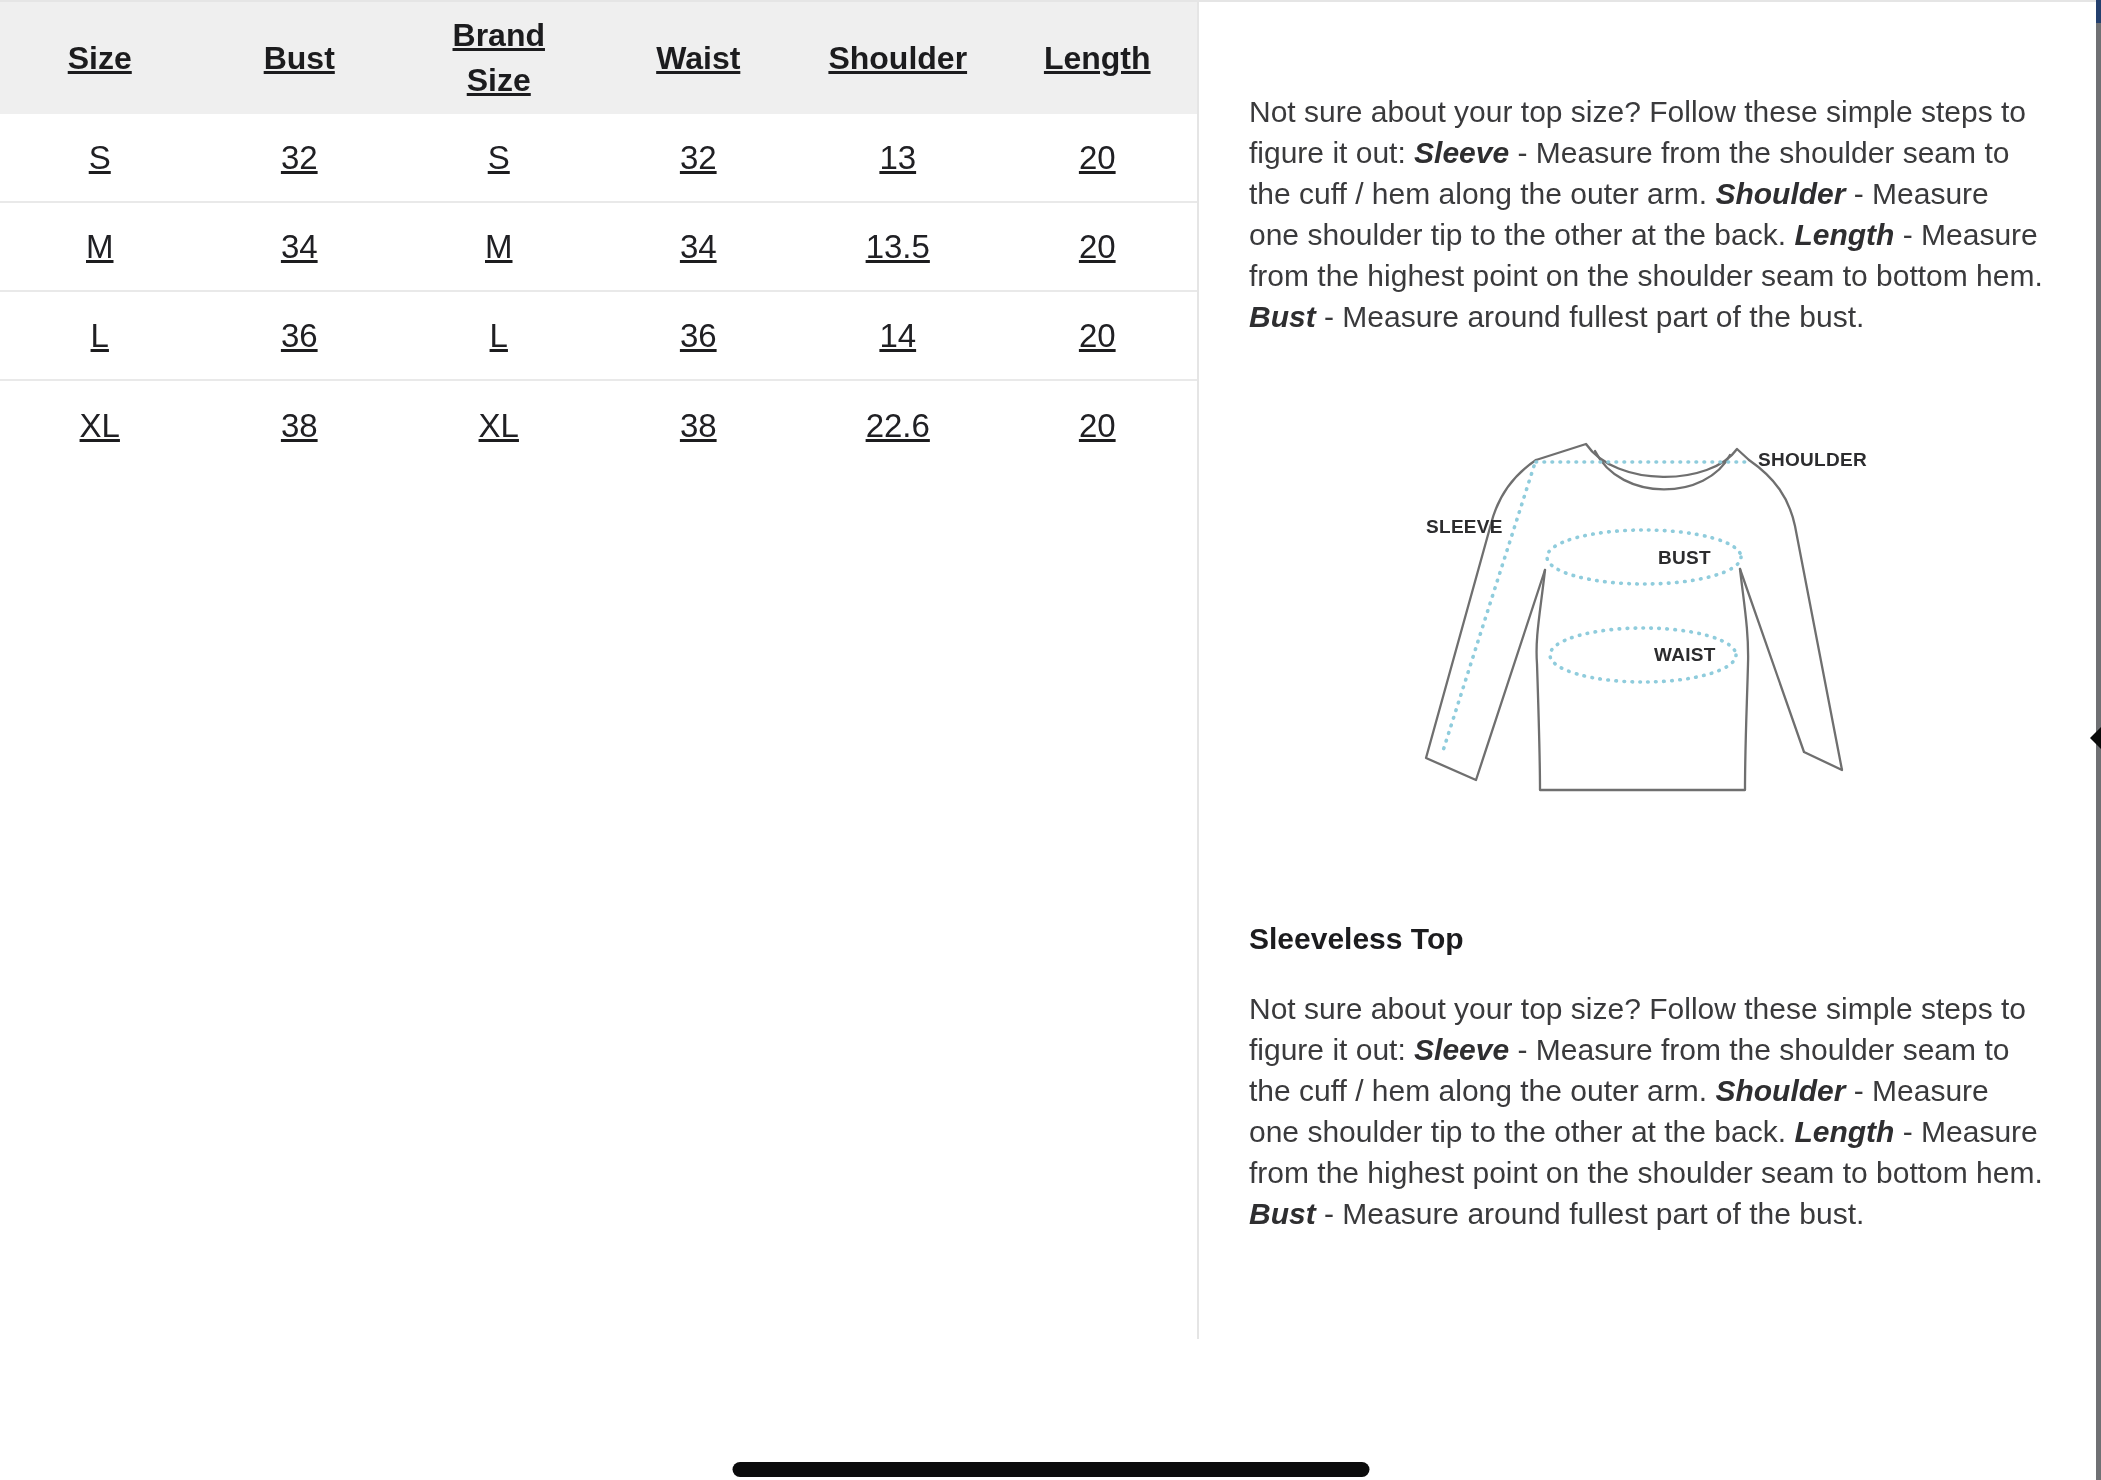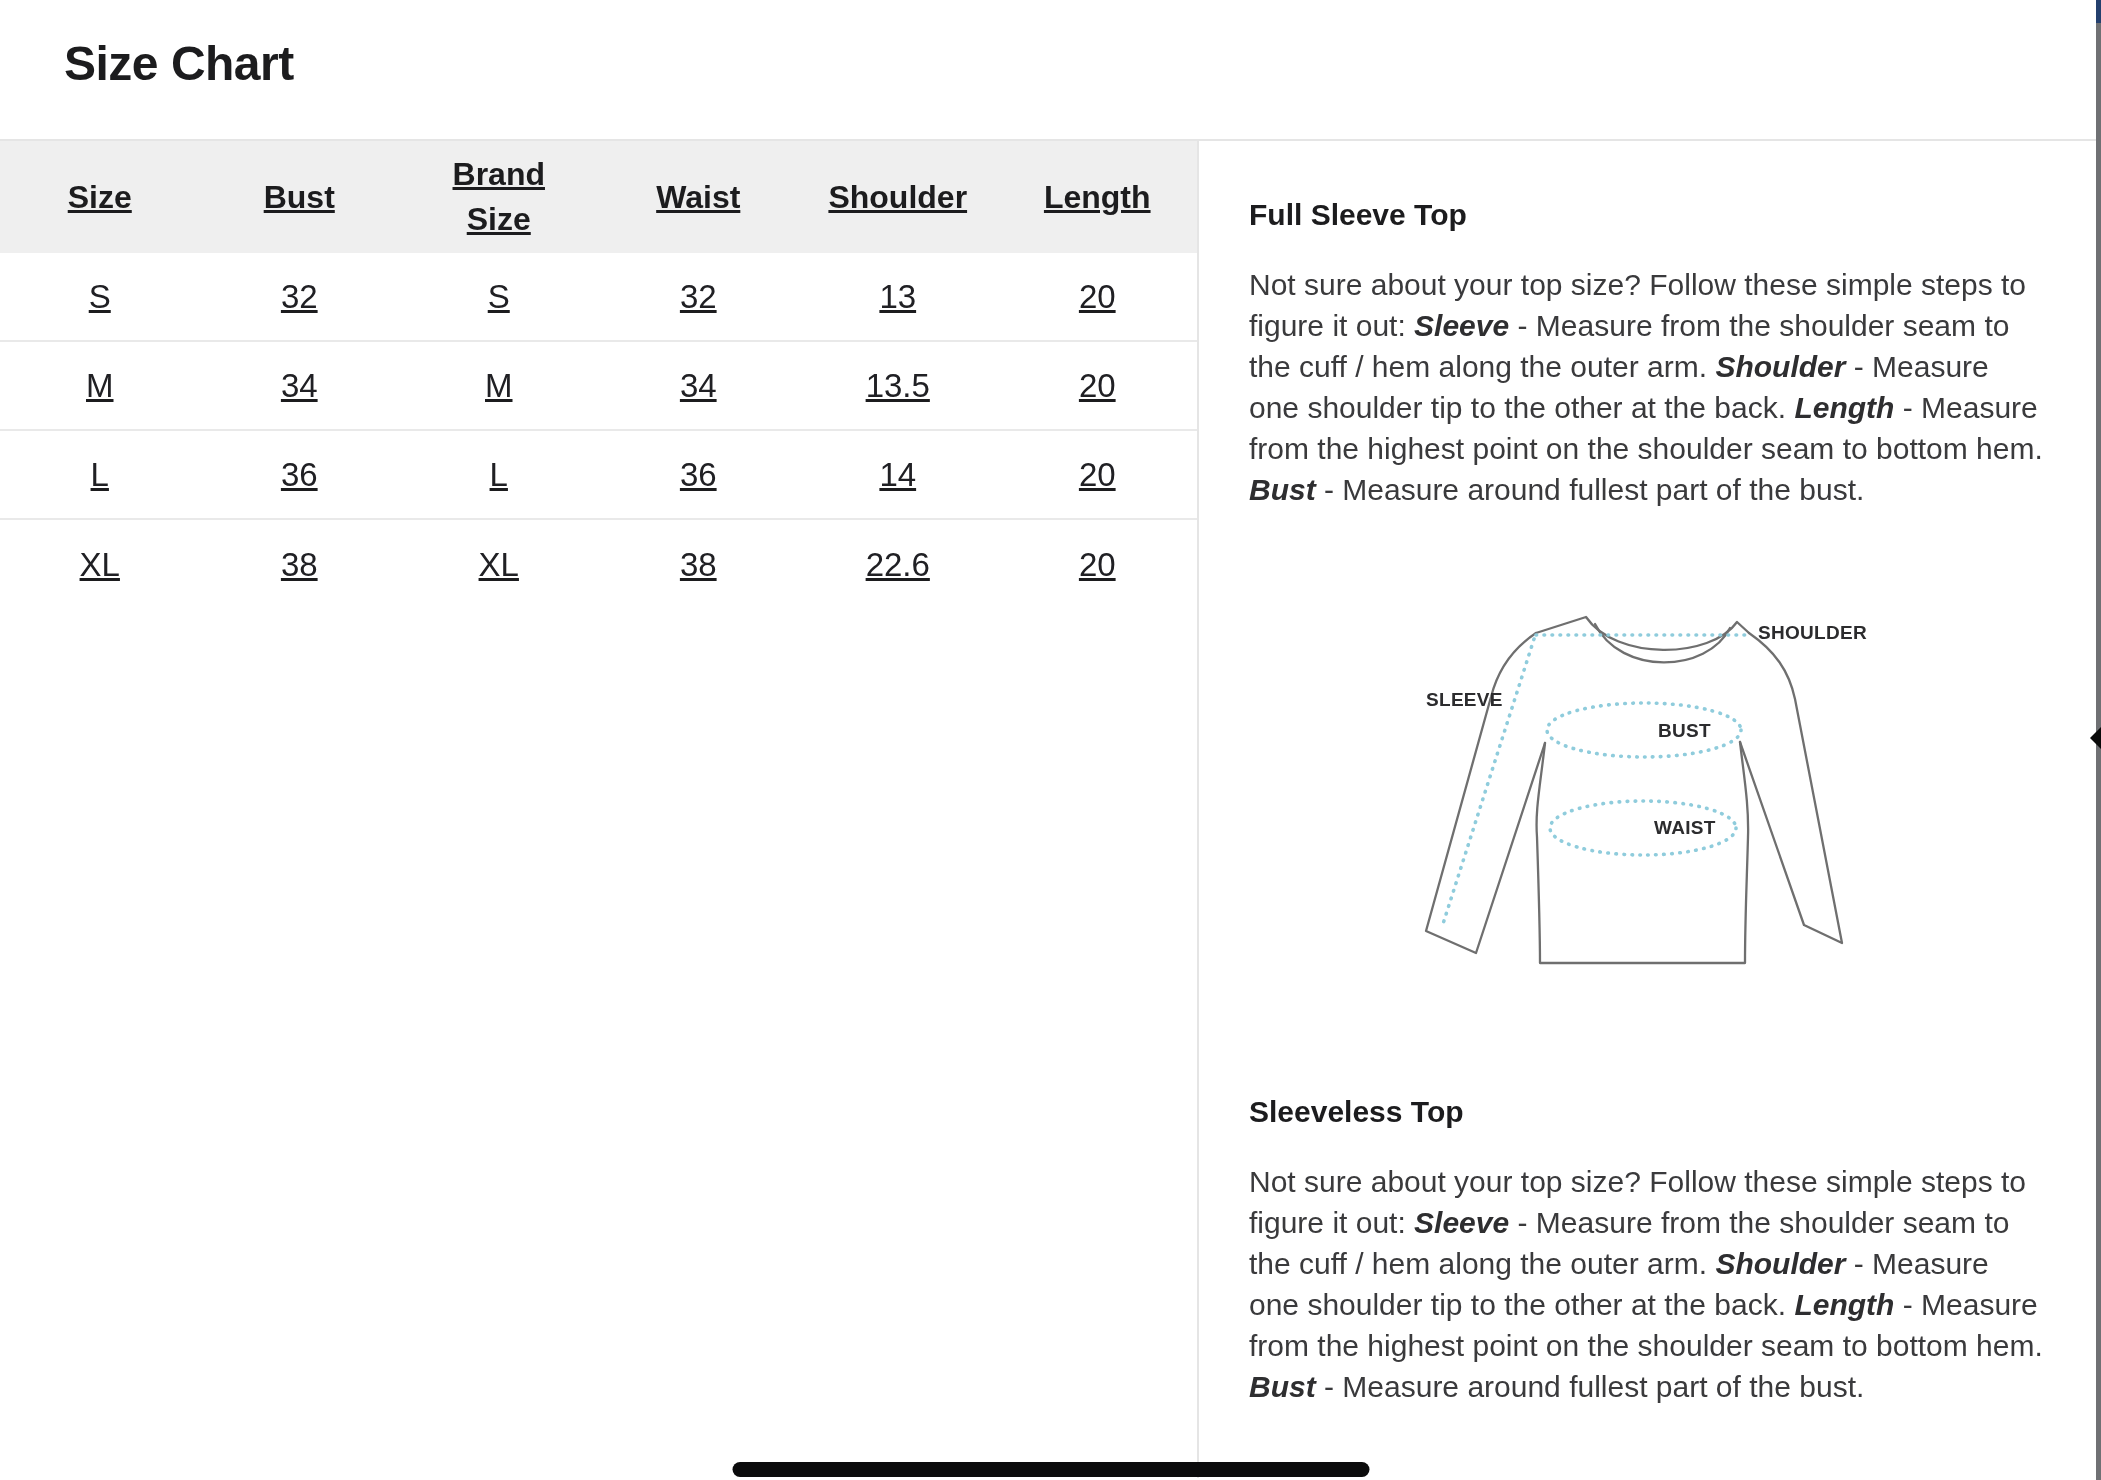--- a/index.html
+++ b/index.html
@@ -60,23 +60,20 @@
     position:absolute;right:0;top:727px;width:0;height:0;
     border-top:11px solid transparent;border-bottom:11px solid transparent;
     border-right:11px solid #0a0a0a;
   }
 </style>
 </head>
 <body>
 
 <div class="page">
 
-  <div class="titlebar">
-    <h1 class="page-title">Size Chart</h1>
-  </div>
 
   <div class="content">
 
     <div class="table-panel">
       <div class="size-table">
         <div class="thead">
             <div class="th">Size</div>
             <div class="th">Bust</div>
             <div class="th">Brand
 Size</div>
@@ -117,21 +114,20 @@
               <div class="td">22.6</div>
               <div class="td">20</div>
             </div>
           </div>
       </div>
     </div>
 
     <div class="info-panel">
 
       <div class="section section--first">
-        <div class="section-heading">Full Sleeve Top</div>
         <p class="section-body"><span>Not sure about your top size? Follow these simple steps to figure it out: </span><strong><em>Sleeve</em></strong><span> - Measure from the shoulder seam to the cuff / hem along the outer arm. </span><strong><em>Shoulder</em></strong><span> - Measure one shoulder tip to the other at the back. </span><strong><em>Length</em></strong><span> - Measure from the highest point on the shoulder seam to bottom hem. </span><strong><em>Bust</em></strong><span> - Measure around fullest part of the bust.</span></p>
       </div>
 
       <div class="diagram-wrap">
         <svg width="500" height="440" viewBox="0 0 500 440">
 
           <g>
             <path class="outline" d="M140,68 L190,52 C220,96 315,94 341,57 L353,68"></path>
             <path class="outline" d="M199,59 C225,111 311,108 334,63"></path>
             <path class="outline" d="M140,68 C116,84 102,104 95,132 L30,366 L80,388 L149,178"></path>

